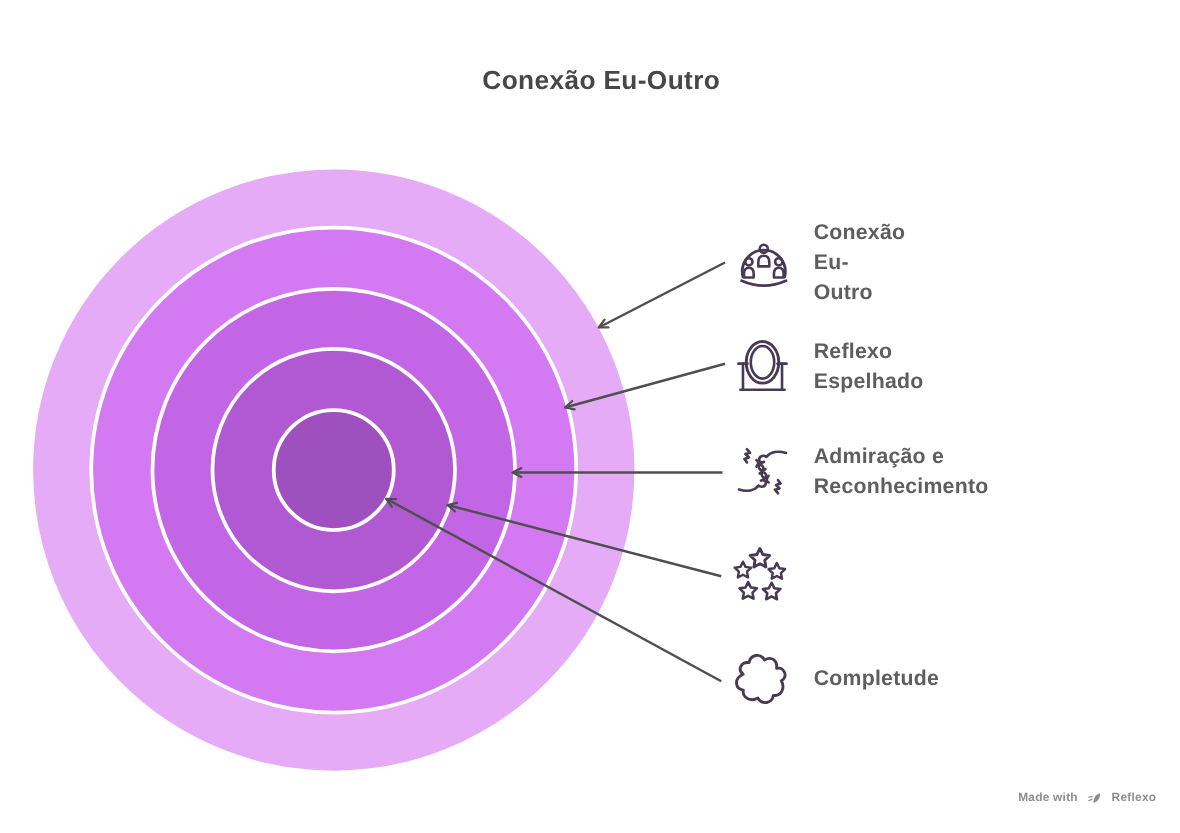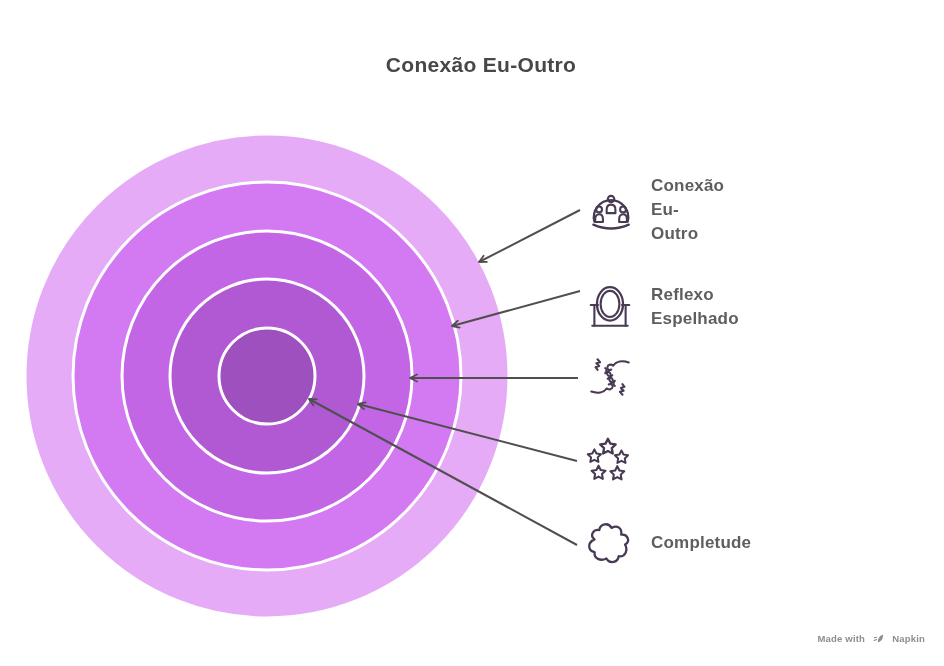--- a/index.html
+++ b/index.html
@@ -68,21 +68,21 @@
         <path class="icon-stroke-thin" d="M20.8,27 v-3.2 c0,-3.4 1.9,-5 4.2,-5 s4.2,1.6 4.2,5 V27 z"></path>
         <circle class="icon-stroke-thin" cx="13.5" cy="23.5" r="2.8"></circle>
         <path class="icon-stroke-thin" d="M9.8,35.5 v-2.9 c0,-3.1 1.7,-4.6 3.7,-4.6 s3.7,1.5 3.7,4.6 V35.5 z"></path>
         <circle class="icon-stroke-thin" cx="36.5" cy="23.5" r="2.8"></circle>
         <path class="icon-stroke-thin" d="M32.8,35.5 v-2.9 c0,-3.1 1.7,-4.6 3.7,-4.6 s3.7,1.5 3.7,4.6 V35.5 z"></path>
       </svg>
     </span>
     <span class="legend-label">Conexão Eu-Outro</span>
   </div>
 
-  <div class="legend-row" style="top:282px">
+  <div class="legend-row" style="top:268px">
     <span class="legend-icon">
       <svg viewBox="0 0 48 48">
         <ellipse class="icon-stroke" cx="24" cy="21" rx="12.5" ry="16"></ellipse>
         <ellipse class="icon-stroke-thin" cx="24" cy="21" rx="9" ry="12.5"></ellipse>
         <path class="icon-stroke-thin" d="M9,22 V42 M39,22 V42"></path>
         <path class="icon-stroke-thin" d="M5.5,22 H12.5 M35.5,22 H42.5"></path>
         <path class="icon-stroke-thin" d="M7,42 H41"></path>
       </svg>
     </span>
     <span class="legend-label">Reflexo Espelhado</span>
@@ -92,20 +92,21 @@
     <span class="legend-icon">
       <svg viewBox="0 0 48 48">
         <g class="icon-stroke-thin">
           <path d="M42,10 C36,8 30,9 27,13 C25,11.5 22,12 21.5,14.5 C21,16.8 23.5,17.8 25.2,16.8 C22.5,17.5 20.5,19.5 21.5,21.8 C22.4,23.8 25,23.5 26.2,22.3 C23.8,23.8 22.5,26 24,28 C25.4,29.8 27.8,29 28.6,27.6 C27,29.5 26.8,31.5 28.6,32.6"></path>
           <path d="M6,38 C12,40 18,39 21,35 C23,36.5 26,36 26.5,33.5 C27,31.2 24.5,30.2 22.8,31.2 C25.5,30.5 27.5,28.5 26.5,26.2 C25.6,24.2 23,24.5 21.8,25.7 C24.2,24.2 25.5,22 24,20 C22.6,18.2 20.2,19 19.4,20.4 C21,18.5 21.2,16.5 19.4,15.4"></path>
           <path d="M12,7 l2.5,2.8 -3.6,1 2.7,2.6 -3.5,1.2 2,2.6"></path>
           <path d="M36,41 l-2.5,-2.8 3.6,-1 -2.7,-2.6 3.5,-1.2 -2,-2.6"></path>
         </g>
       </svg>
     </span>
+    <span class="legend-label">Admiração e Reconhecimento</span>
   </div>
 
   <div class="legend-row" style="top:436px">
     <span class="legend-icon">
       <svg viewBox="0 0 48 48">
         <g class="icon-stroke-thin">
           <path transform="translate(22,10.5) scale(1.12)" d="M0,-7 L2.06,-2.83 L6.66,-2.16 L3.33,1.08 L4.11,5.66 L0,3.5 L-4.11,5.66 L-3.33,1.08 L-6.66,-2.16 L-2.06,-2.83 Z"></path>
           <path transform="translate(9,19.5) scale(0.95)" d="M0,-7 L2.06,-2.83 L6.66,-2.16 L3.33,1.08 L4.11,5.66 L0,3.5 L-4.11,5.66 L-3.33,1.08 L-6.66,-2.16 L-2.06,-2.83 Z"></path>
           <path transform="translate(35,20.5) scale(0.95)" d="M0,-7 L2.06,-2.83 L6.66,-2.16 L3.33,1.08 L4.11,5.66 L0,3.5 L-4.11,5.66 L-3.33,1.08 L-6.66,-2.16 L-2.06,-2.83 Z"></path>
           <path transform="translate(13,35.5) scale(1.0)" d="M0,-7 L2.06,-2.83 L6.66,-2.16 L3.33,1.08 L4.11,5.66 L0,3.5 L-4.11,5.66 L-3.33,1.08 L-6.66,-2.16 L-2.06,-2.83 Z"></path>
@@ -127,14 +128,14 @@
 </div>
 
 <div class="watermark">
   <span>Made with</span>
   <span>
     <svg viewBox="0 0 12 12">
       <path d="M1.2,5.2 L4,4.6 M1.2,8.2 L4,7.0" stroke="#8E8E8E" stroke-width="1.1" stroke-linecap="round" fill="none"></path>
       <path d="M5.2,10.2 C5.2,4.6 8.2,2.4 11,1.8 C11,5.8 9.4,9.2 5.2,10.2 Z" fill="#8E8E8E"></path>
     </svg>
   </span>
-  <span>Napkin</span>
+  <span>Reflexo</span>
 </div>
 
 </body></html>

